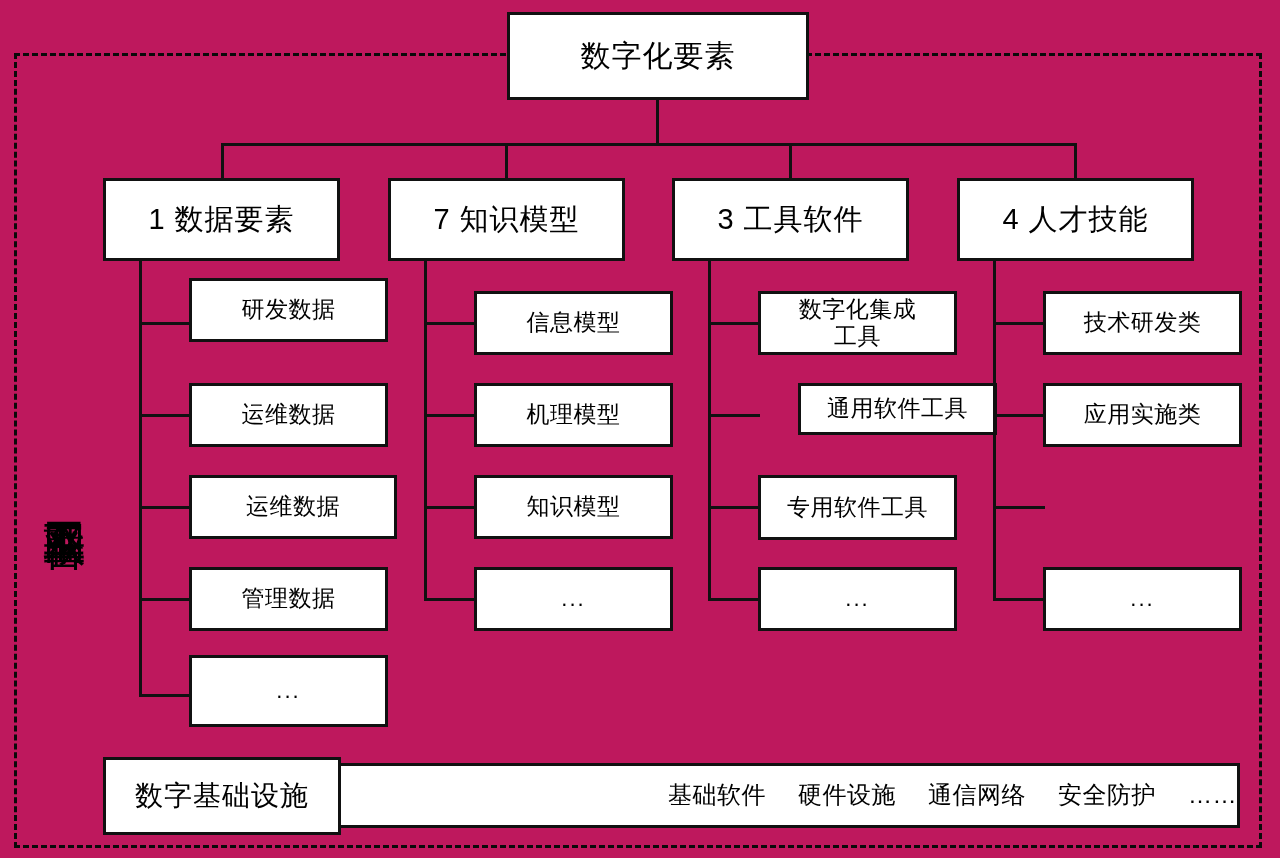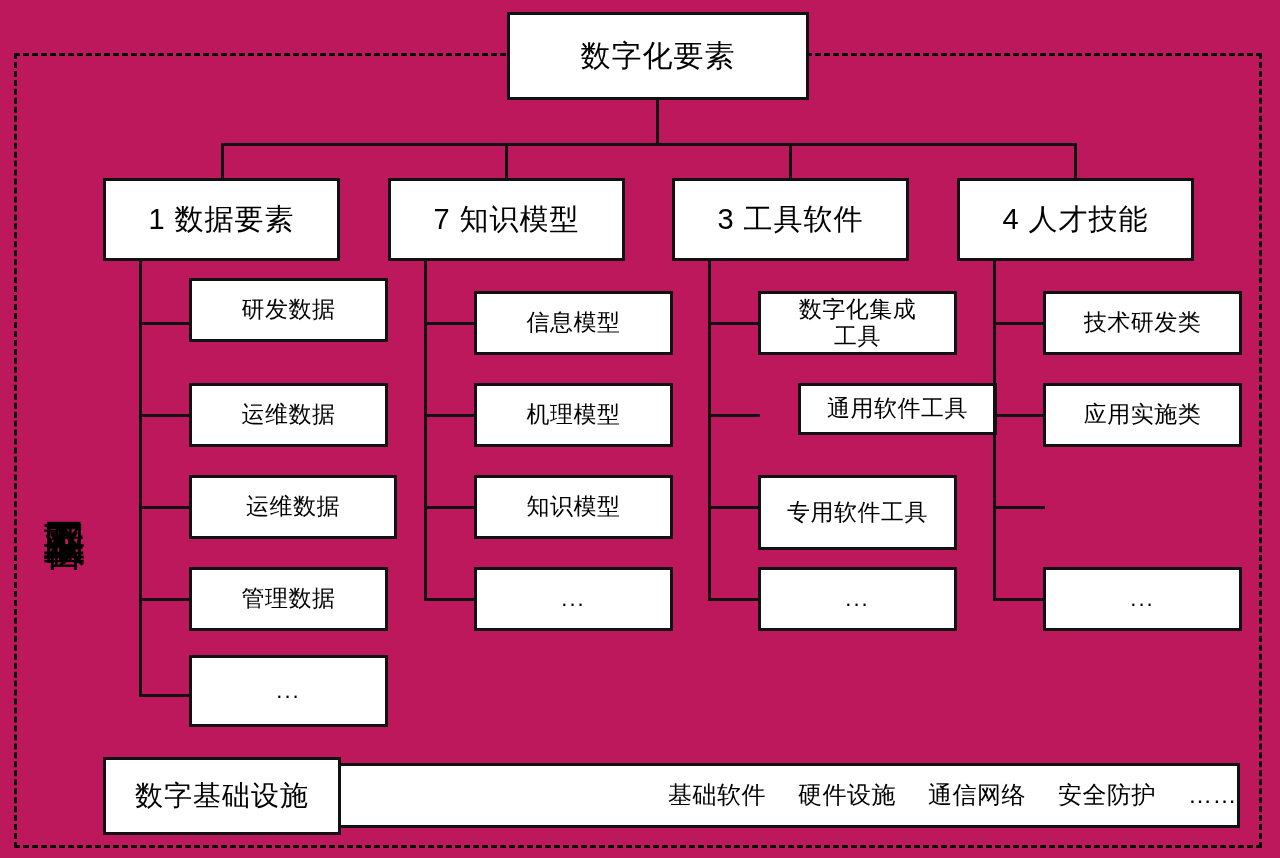--- a/index.html
+++ b/index.html
@@ -157,21 +157,21 @@
 
   <div class="vline" style="left:708px; top:261px; height:340px;"></div>
   <div class="hline" style="left:708px; top:322px; width:52px;"></div>
   <div class="hline" style="left:708px; top:414px; width:52px;"></div>
   <div class="hline" style="left:708px; top:506px; width:52px;"></div>
   <div class="hline" style="left:708px; top:598px; width:52px;"></div>
 
   <div class="box leaf" style="left:758px; top:291px; width:199px; height:64px; white-space:pre-line;">数字化集成
 工具</div>
   <div class="box leaf" style="left:798px; top:383px; width:199px; height:52px;">通用软件工具</div>
-  <div class="box leaf" style="left:758px; top:475px; width:199px; height:75px;">专用软件工具</div>
+  <div class="box leaf" style="left:758px; top:475px; width:199px; height:65px;">专用软件工具</div>
   <div class="box leaf dots" style="left:758px; top:567px; width:199px; height:64px;">...</div>
 
   <div class="vline" style="left:993px; top:261px; height:340px;"></div>
   <div class="hline" style="left:993px; top:322px; width:52px;"></div>
   <div class="hline" style="left:993px; top:414px; width:52px;"></div>
   <div class="hline" style="left:993px; top:506px; width:52px;"></div>
   <div class="hline" style="left:993px; top:598px; width:52px;"></div>
 
   <div class="box leaf" style="left:1043px; top:291px; width:199px; height:64px;">技术研发类</div>
   <div class="box leaf" style="left:1043px; top:383px; width:199px; height:64px;">应用实施类</div>

